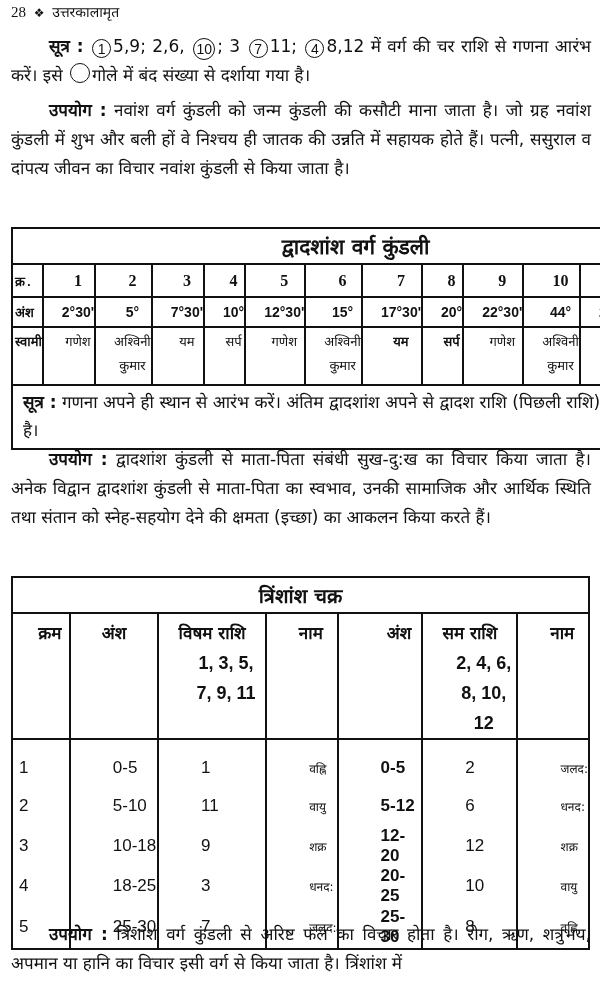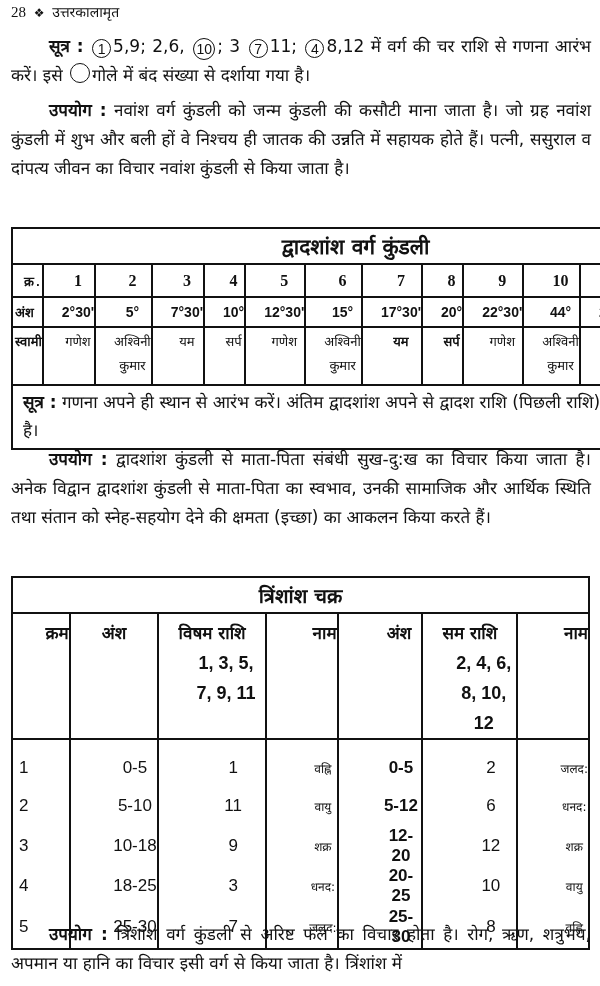--- a/index.html
+++ b/index.html
@@ -26,33 +26,33 @@
   }
   .circ.big { width: 22px; height: 22px; line-height: 20px; }
   .circ.empty { width: 20px; height: 20px; }
 
   table { border-collapse: collapse; position: absolute; left: 11px; width: 579px; }
   td, th { border: 2px solid #111; padding: 0; font-weight: normal; }
 
   #t1 td { font-size: 14px; text-align: center; padding-left: 18px; }
   #t1 .title-cell { height: 34px; font-size: 21px; font-weight: bold; text-align: center; }
   #t1 .r-num td { height: 31px; font-weight: bold; font-family: "Liberation Serif", serif; font-size: 16px; }
-  #t1 .r-num td.lbl { font-family: Liberation Mono, monospace; font-size: 13px; text-align: left; padding-left: 11px; }
+  #t1 .r-num td.lbl { font-family: Liberation Mono, monospace; font-size: 13px; text-align: left; padding-left: 2px; }
   #t1 .r-ang td { height: 28px; font-weight: bold; font-size: 14px; font-family: "Liberation Sans", sans-serif; }
   #t1 .r-ang td.lbl, #t1 .r-lord td.lbl { font-family: "DejaVu Sans", sans-serif; font-size: 13px; text-align: left; padding-left: 2px; }
   #t1 .r-lord td { height: 54px; vertical-align: top; padding-top: 2px; font-size: 13px; line-height: 24px; }
   #t1 .r-lord td.bold { font-weight: bold; }
   #t1 .sutra-cell { text-align: left; font-size: 17px; line-height: 28px; padding: 2px 10px 4px 10px; height: 50px; margin-left: 8px; }
 
   #t2 td { font-size: 16px; }
   #t2 .title-cell { height: 34px; font-size: 20px; font-weight: bold; text-align: center; margin-top: 8px; }
   #t2 .hdr td { height: 95px; vertical-align: top; font-weight: bold; text-align: center; font-size: 17px; line-height: 30px; padding-top: 4px; }
-  #t2 .hdr td.left { text-align: right; padding-left: 18px; }
+  #t2 .hdr td.left { text-align: center; padding-left: 18px; }
   #t2 .hdr .nums { font-family: Liberation Sans, sans-serif; font-size: 18px; padding-left: 28px; }
-  #t2 .body td { border-top: none; border-bottom: none; height: 40px; text-align: center; font-family: "Liberation Sans", sans-serif; font-size: 17px; padding-left: 42px; }
+  #t2 .body td { border-top: none; border-bottom: none; height: 40px; font-family: "Liberation Sans", sans-serif; font-size: 17px; padding-left: 42px; }
   #t2 .body tr:first-child td { padding-top: 10px; height: 36px; }
   #t2 .body tr:last-child td { border-bottom: 2px solid #111; height: 42px; }
   #t2 .body td.left { text-align: left; padding-left: 6px; }
   #t2 .body td.bold { font-weight: bold; }
   #t2 .body td.name { font-family: "DejaVu Sans", sans-serif; font-size: 12px; }
 </style>
 </head>
 <body>
 
 <div class="page-header">

